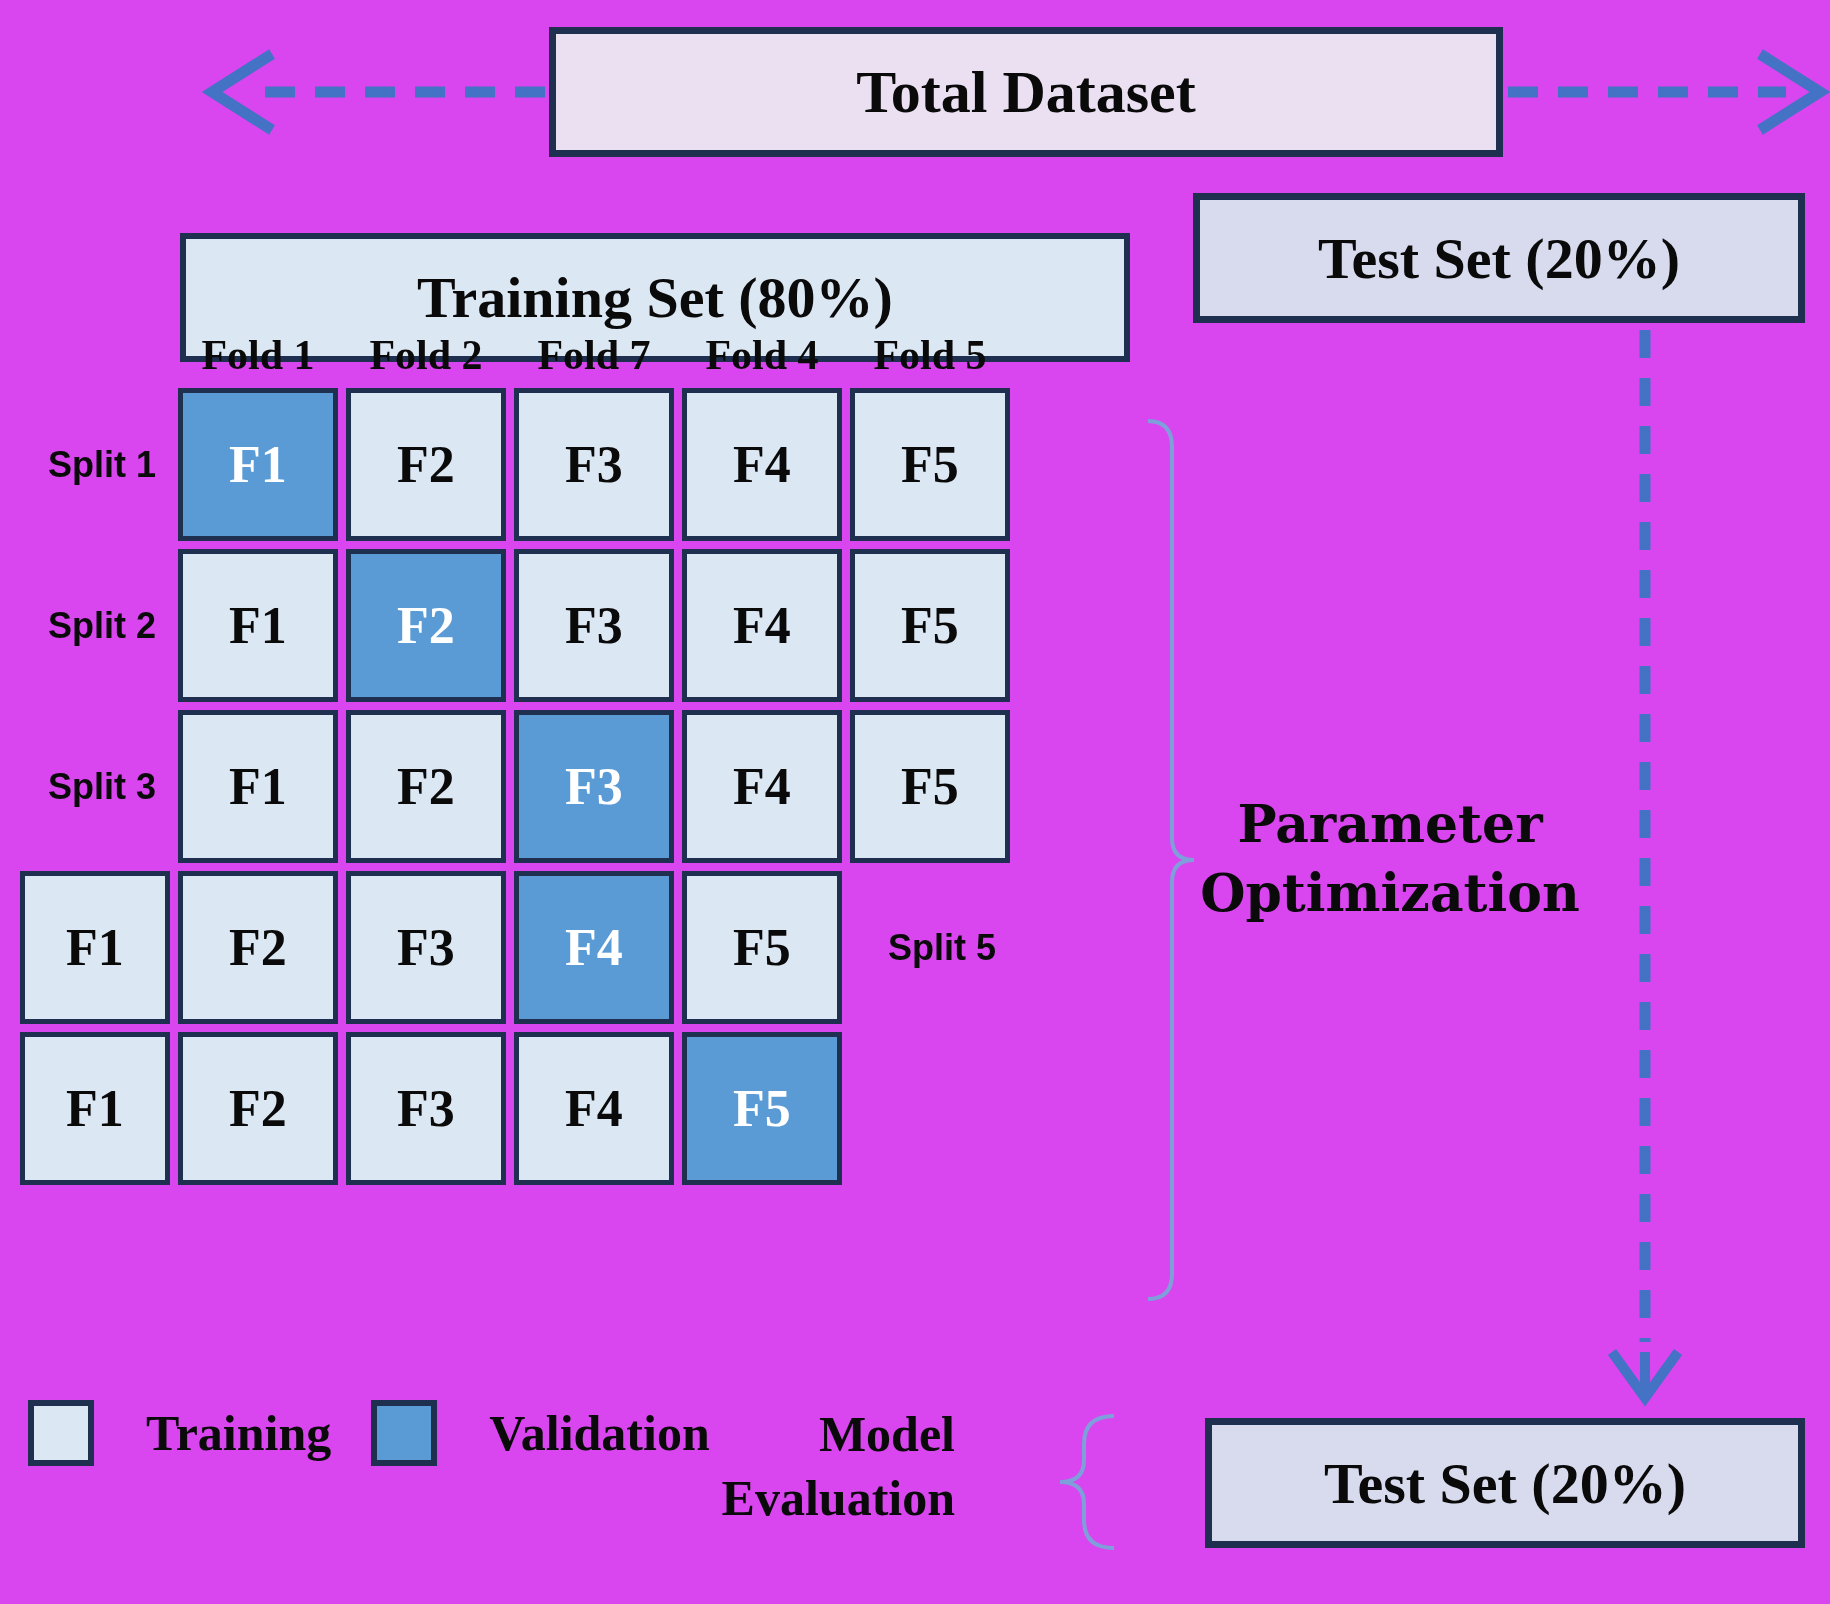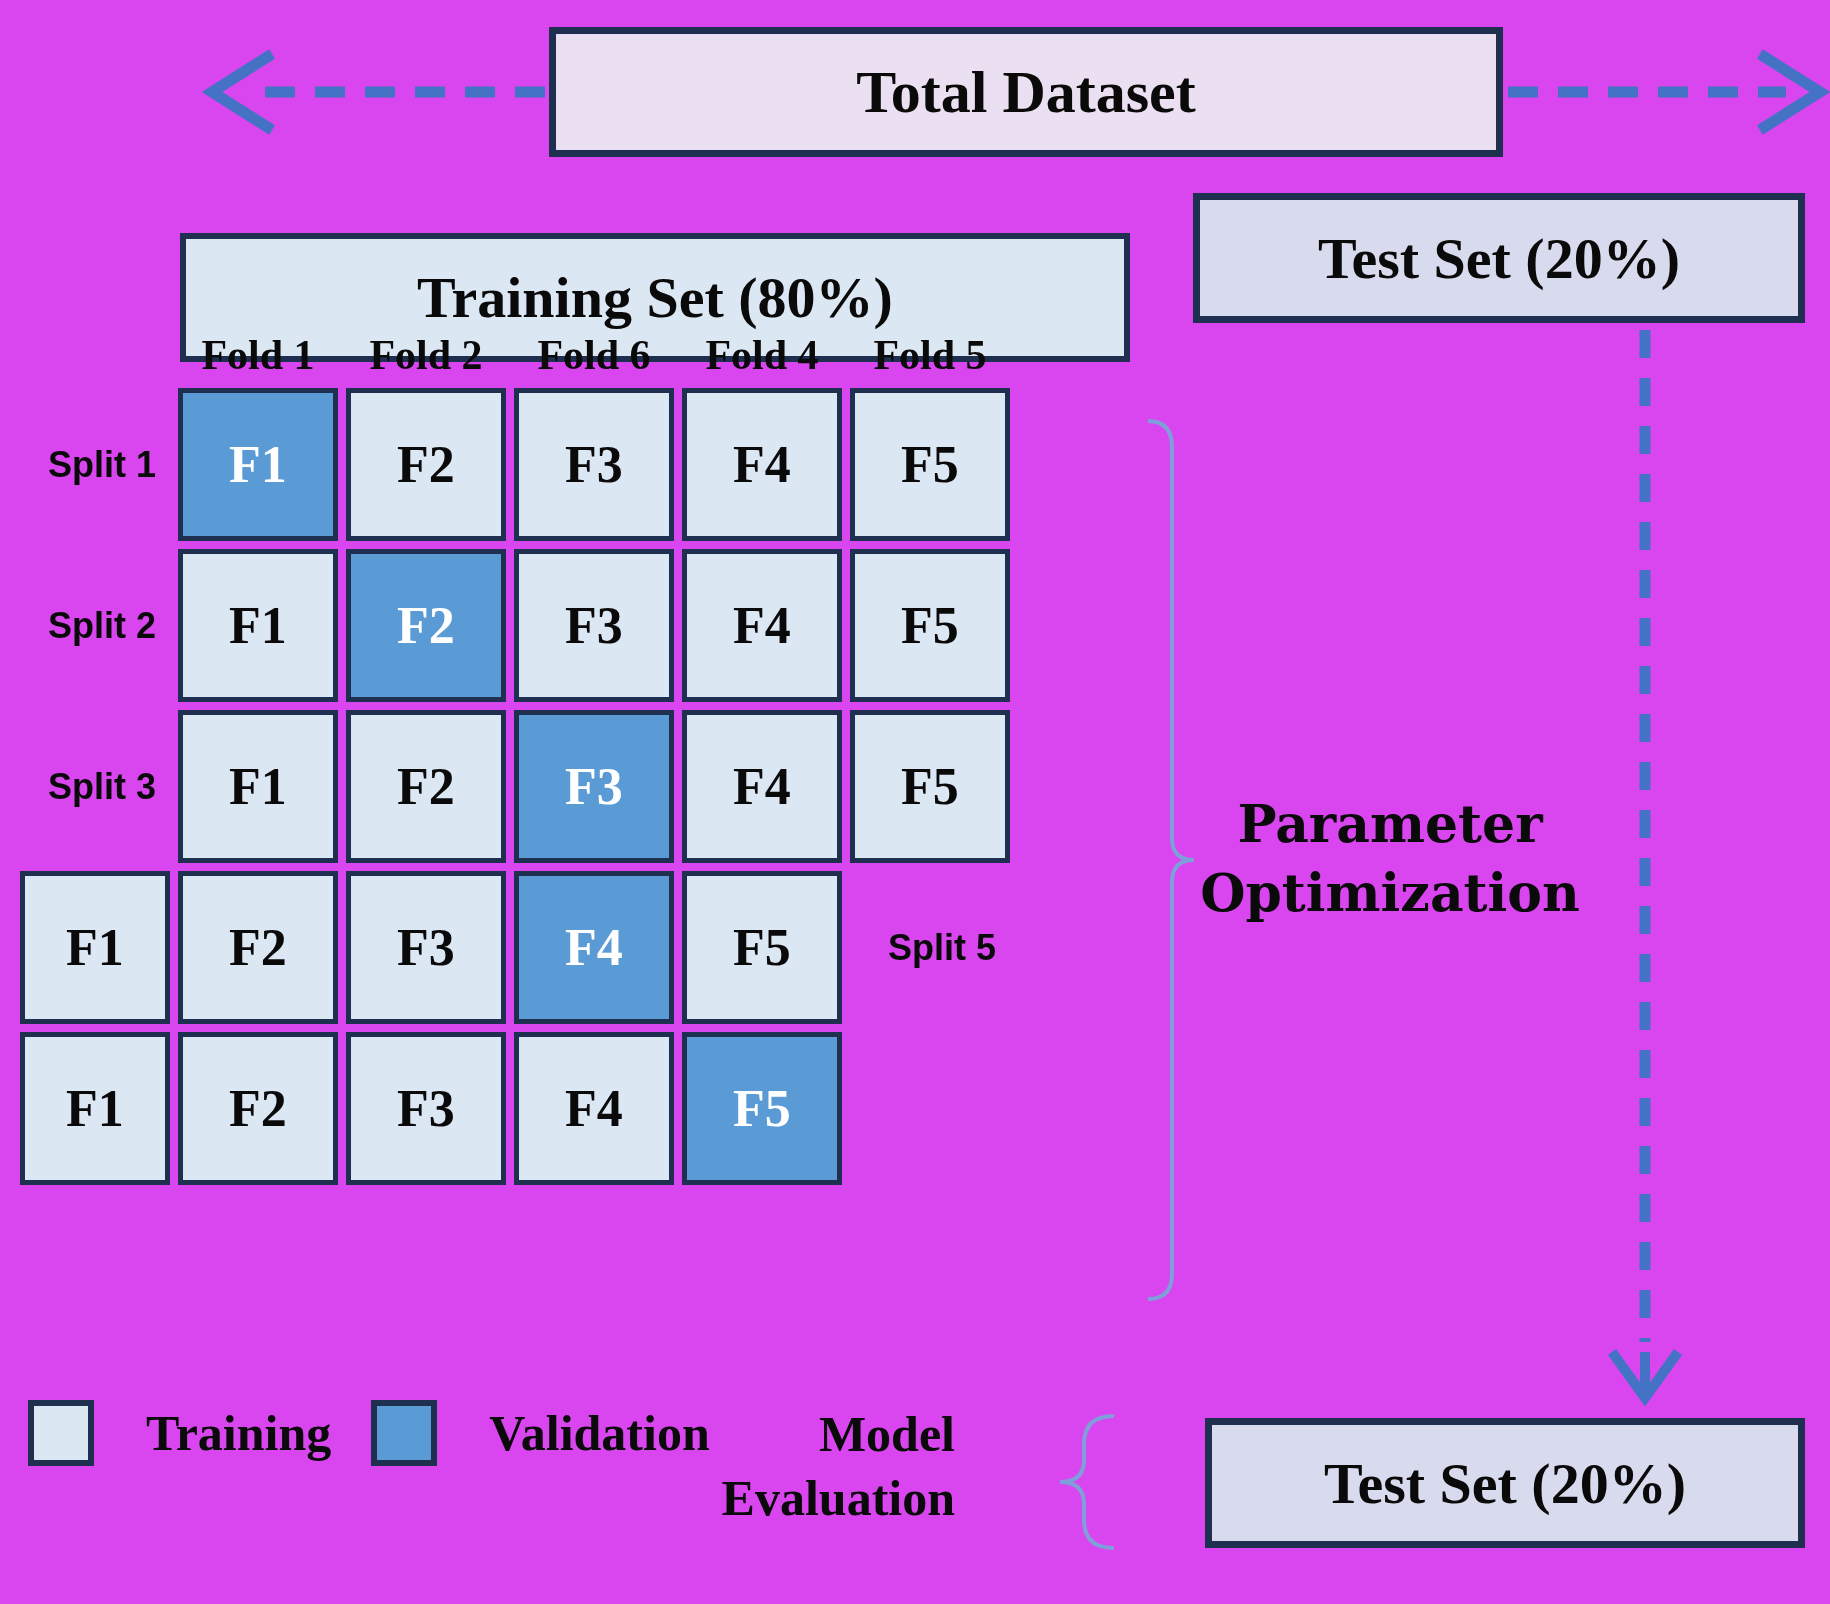--- a/index.html
+++ b/index.html
@@ -117,21 +117,21 @@
   <div class="abs titlebox total-dataset">Total Dataset</div>
 
   <div class="abs titlebox training-set">Training Set (80%)</div>
 
   <div class="abs titlebox test-set-top">Test Set (20%)</div>
 
   <div class="abs cv-grid">
       <div class="grid-corner"></div>
       <div class="fold-header">Fold 1</div>
       <div class="fold-header">Fold 2</div>
-      <div class="fold-header">Fold 6</div>
+      <div class="fold-header">Fold 7</div>
       <div class="fold-header">Fold 4</div>
       <div class="fold-header">Fold 5</div>
       <div class="split-label">Split 1</div>
       <div class="cell validation">F1</div>
       <div class="cell">F2</div>
       <div class="cell">F3</div>
       <div class="cell">F4</div>
       <div class="cell">F5</div>
       <div class="split-label">Split 2</div>
       <div class="cell">F1</div>

